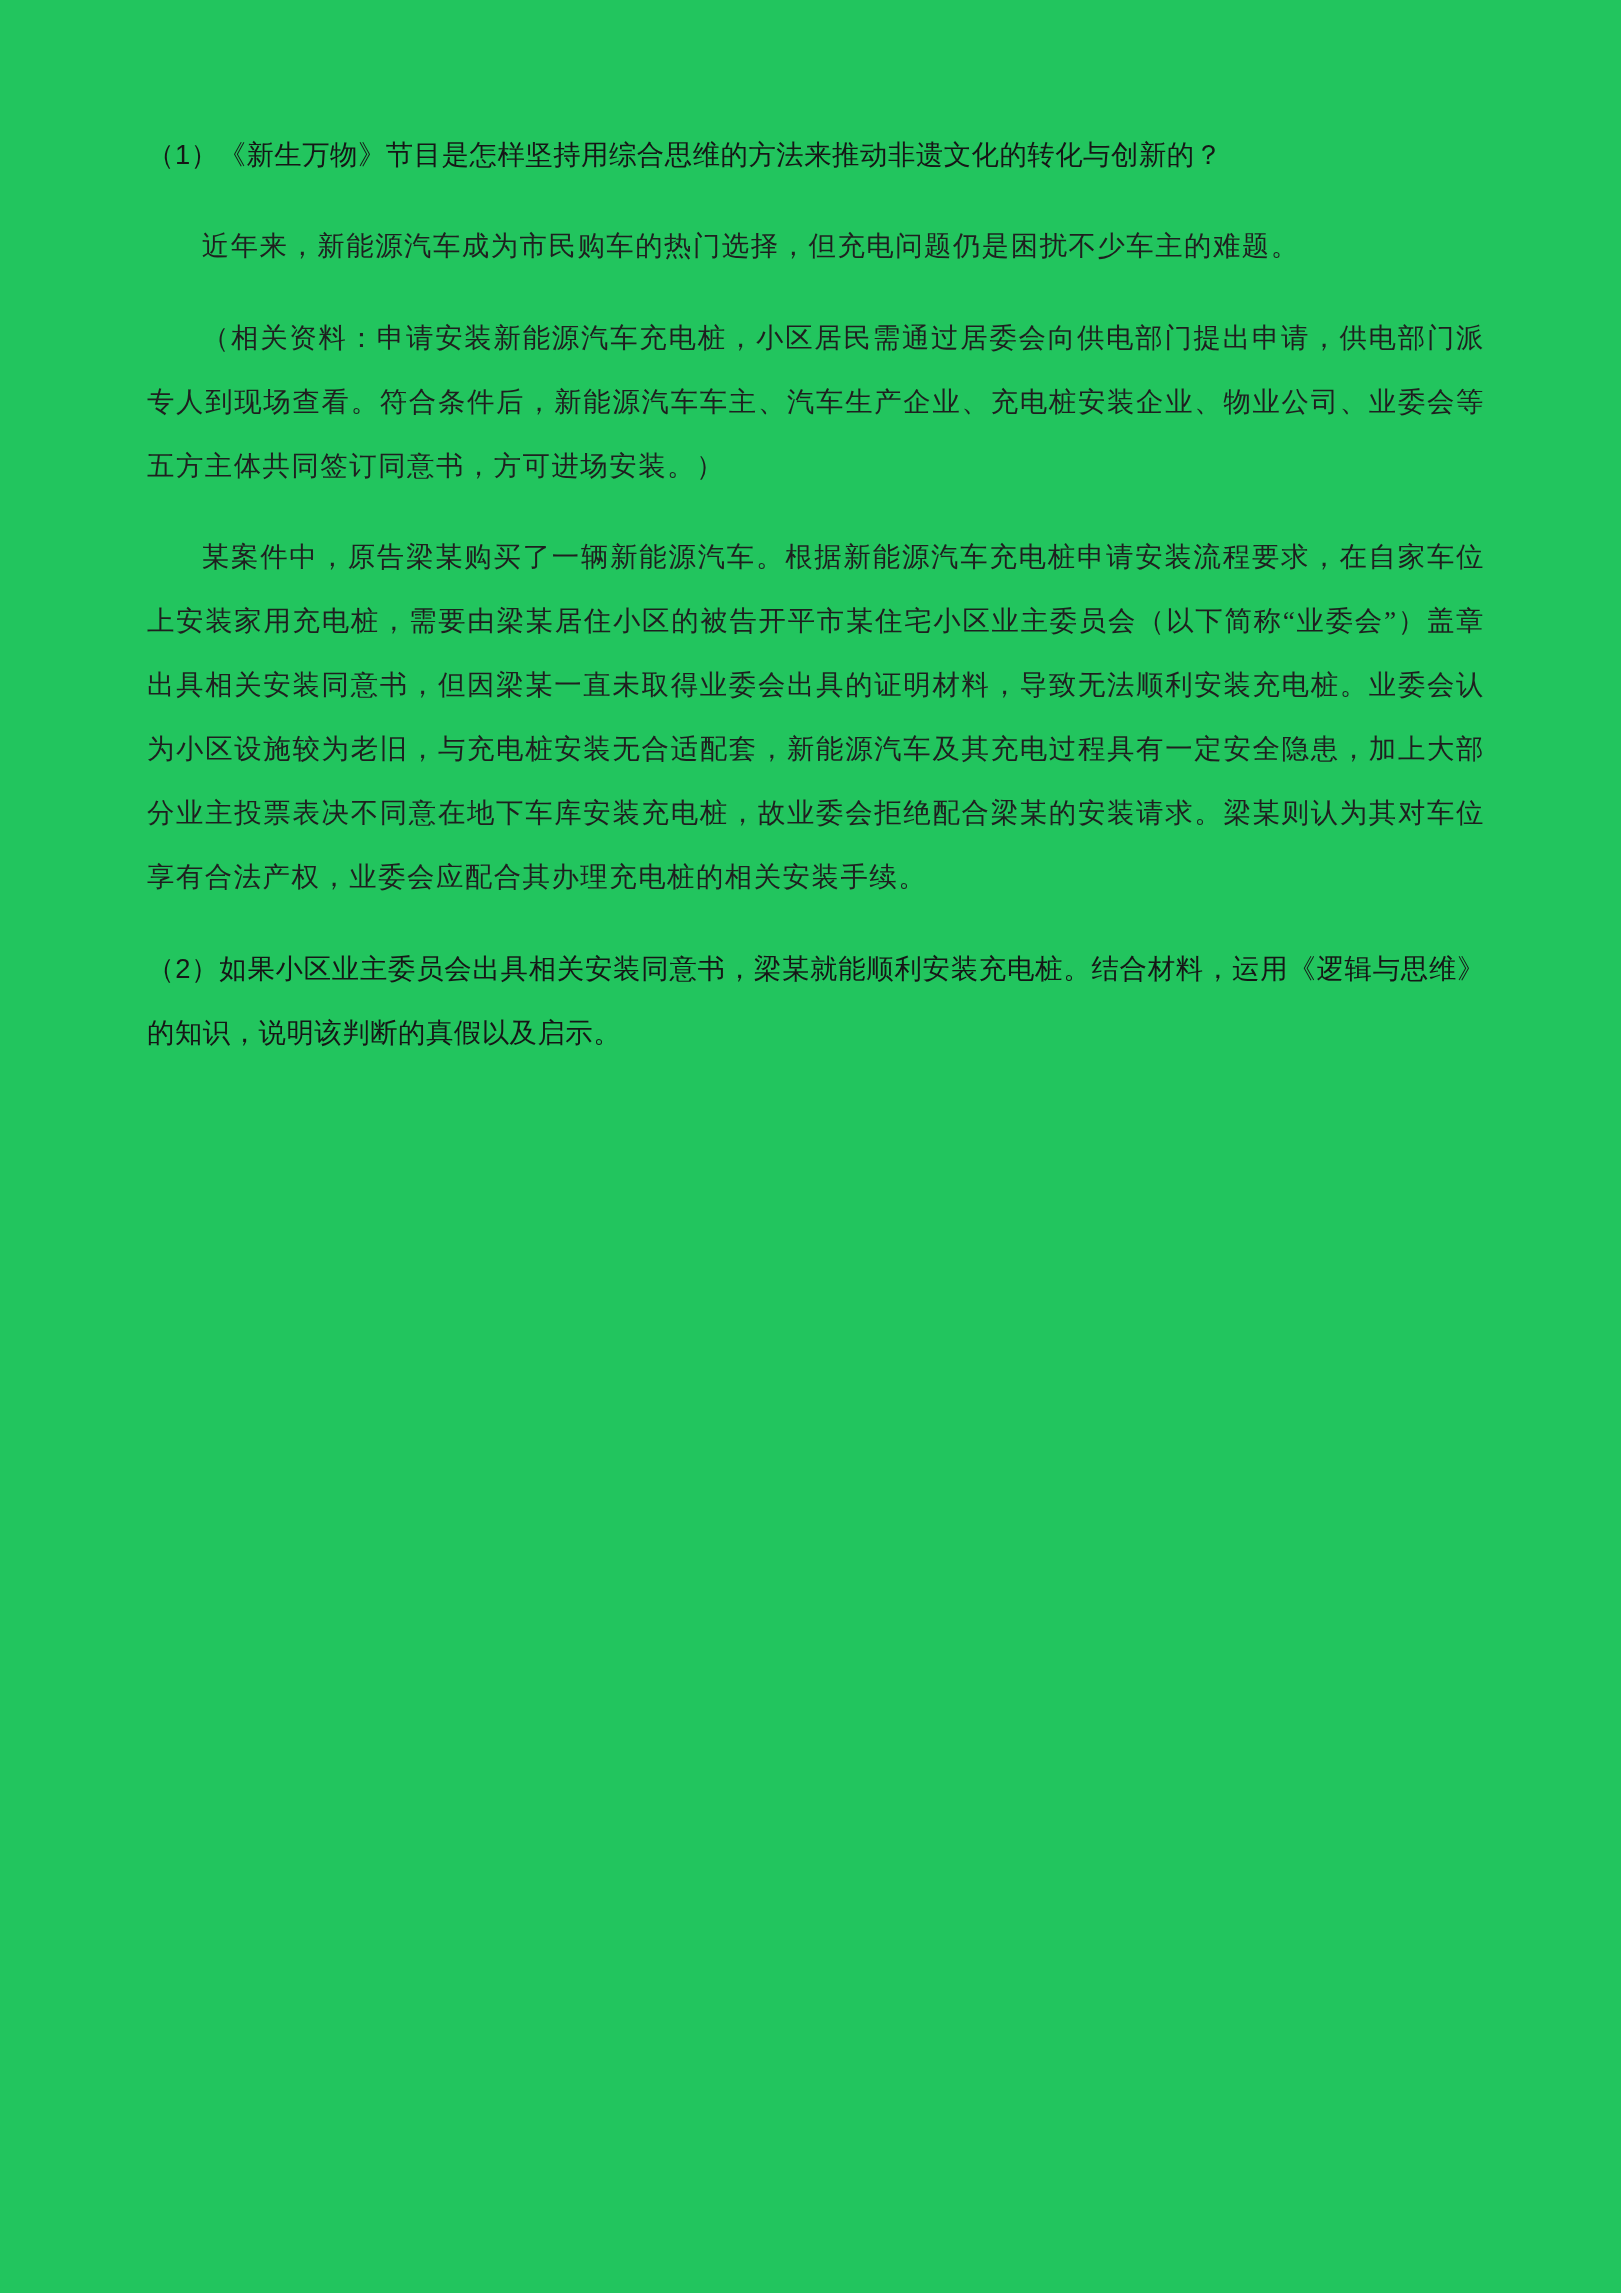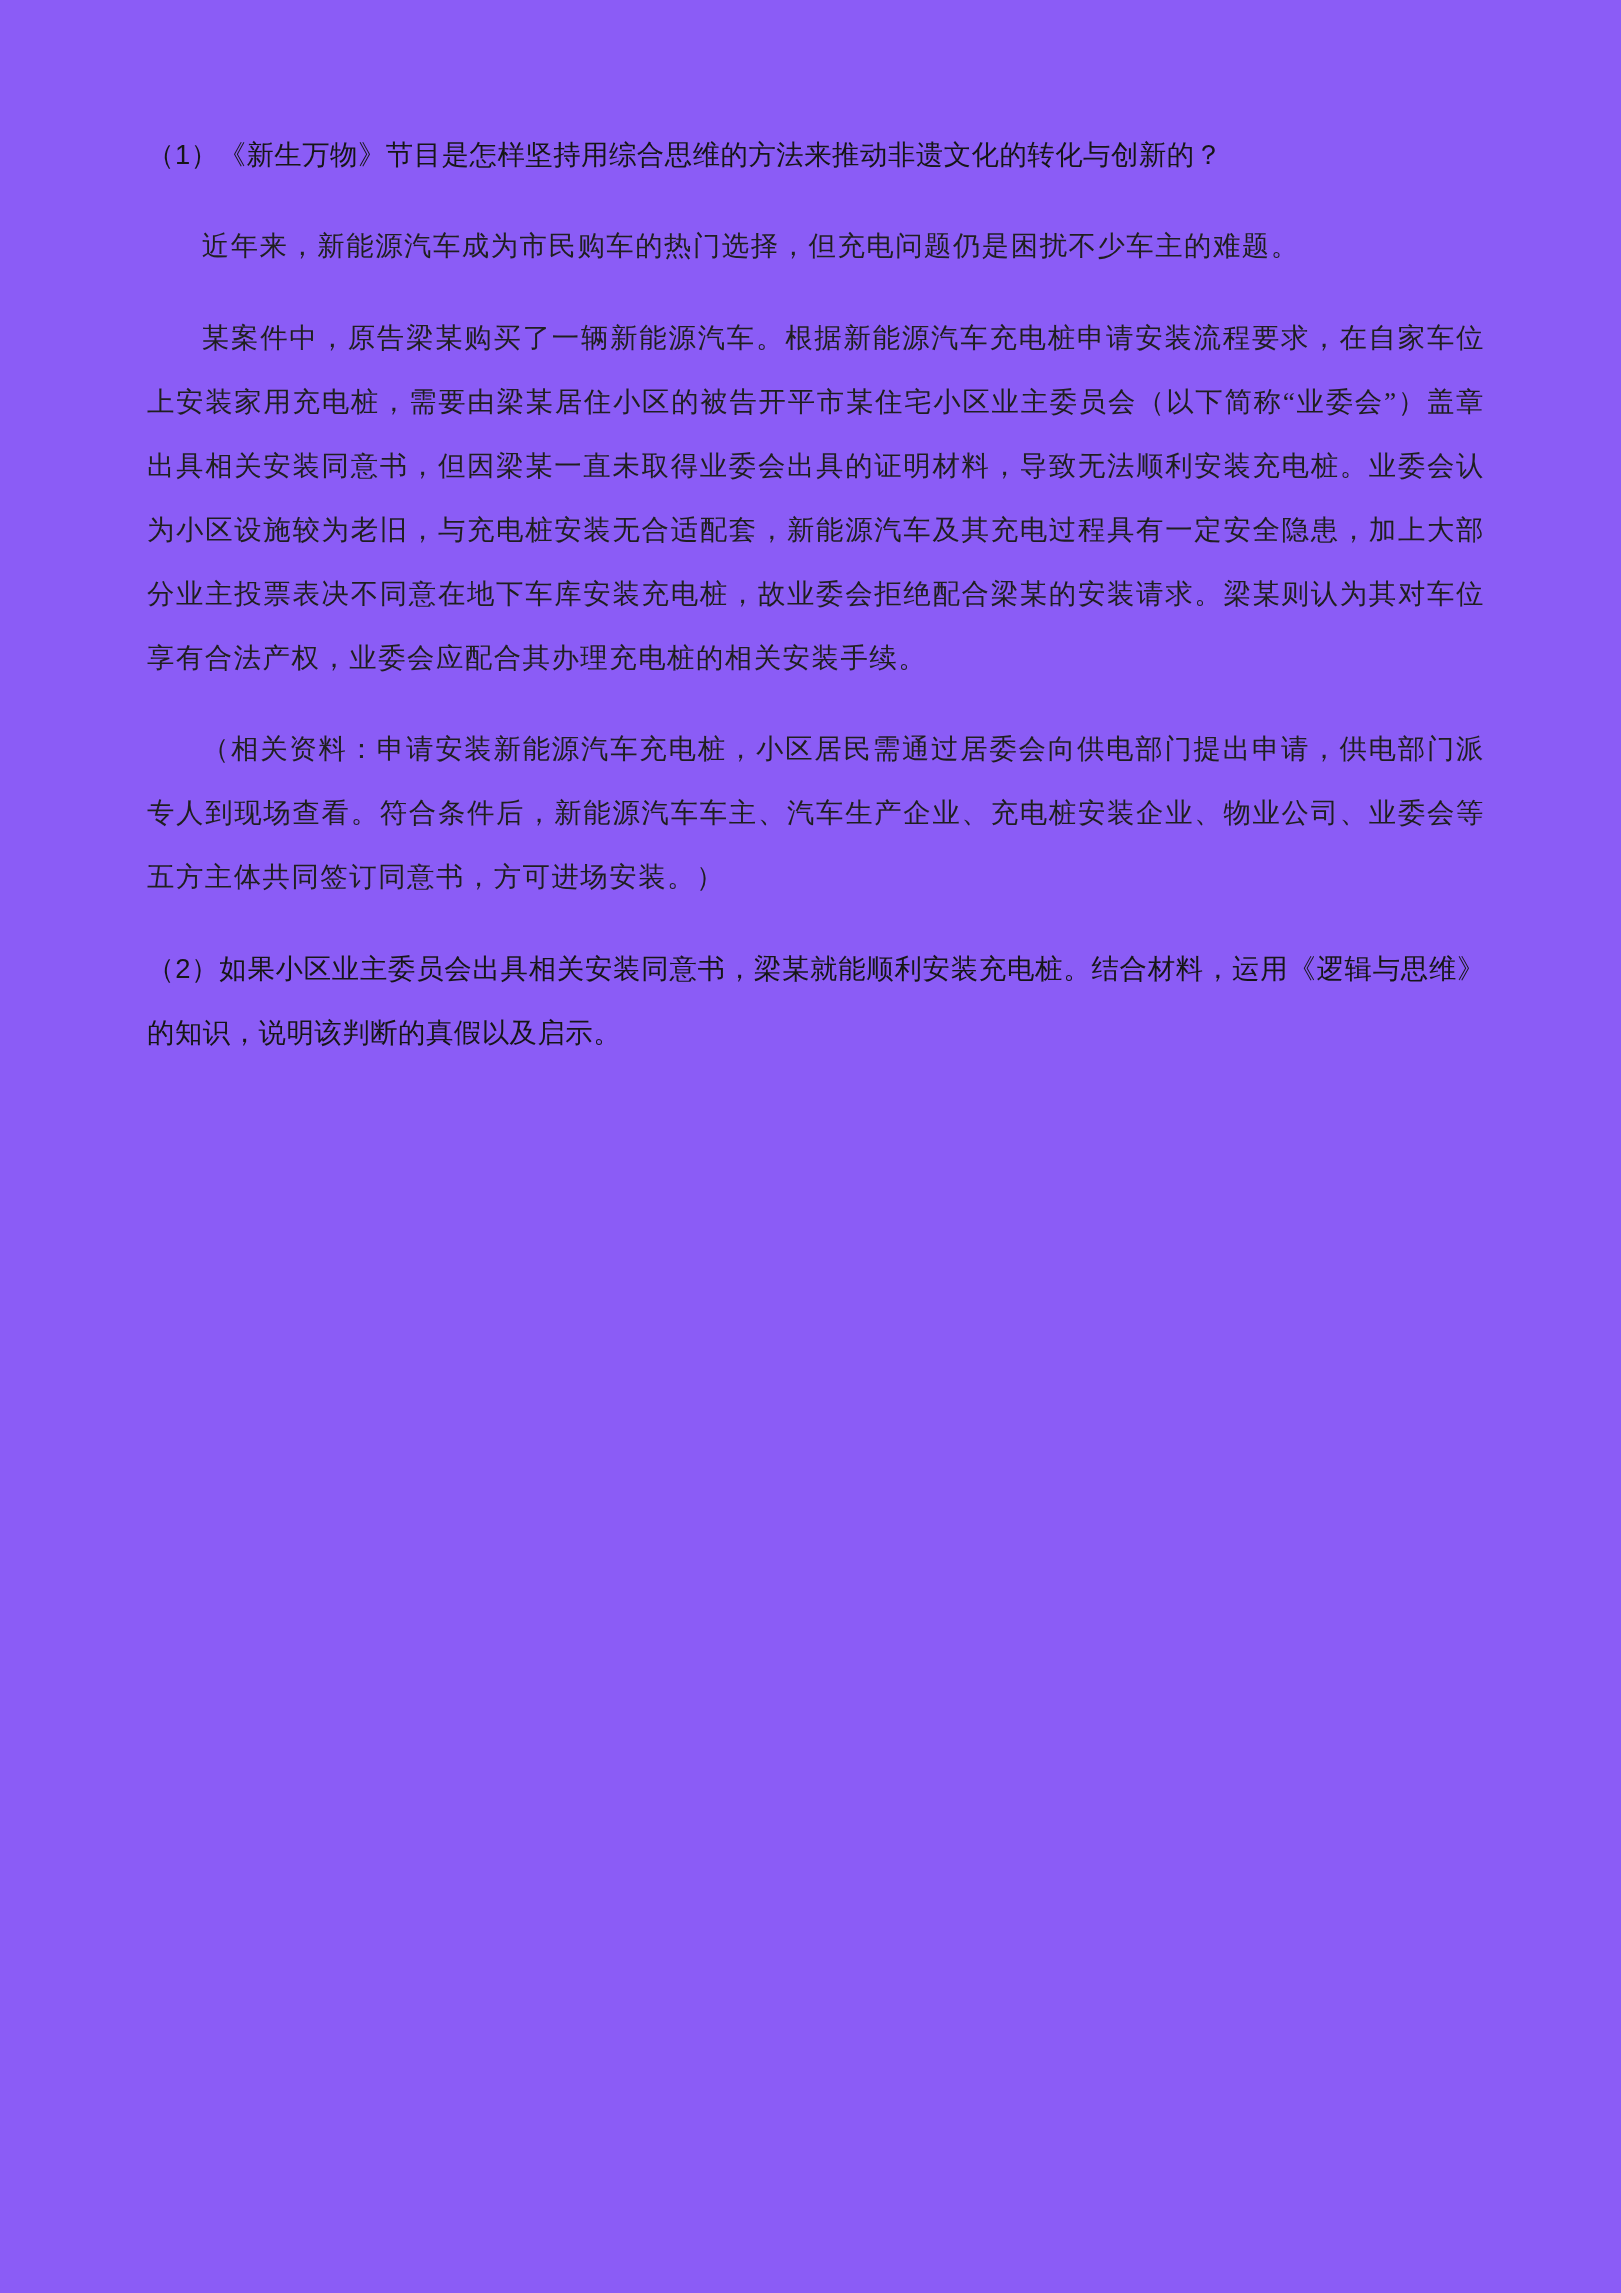--- a/index.html
+++ b/index.html
@@ -5,21 +5,21 @@
   html, body {
     margin: 0;
     padding: 0;
     background: #ffffff;
   }
   .page {
     position: relative;
     width: 1621px;
     height: 2294px;
     box-sizing: border-box;
-    background: #8b5cf6;
+    background: #22c55e;
     color: #1a1a1a;
     padding: 123px 136px 0 147px;
     overflow: hidden;
   }
   .q {
     font-family: "Liberation Sans", sans-serif;
     font-size: 27.4px;
     line-height: 64px;
     letter-spacing: 0.5px;
     text-align: justify;
@@ -40,20 +40,20 @@
 </head>
 <body>
 
 <div class="page">
   <p class="q">（1）《新生万物》节目是怎样坚持用综合思维的方法来推动非遗文化的转化与创新的？</p>
 
 
 
   <p class="material">近年来，新能源汽车成为市民购车的热门选择，但充电问题仍是困扰不少车主的难题。</p>
 
+  <p class="material">（相关资料：申请安装新能源汽车充电桩，小区居民需通过居委会向供电部门提出申请，供电部门派专人到现场查看。符合条件后，新能源汽车车主、汽车生产企业、充电桩安装企业、物业公司、业委会等五方主体共同签订同意书，方可进场安装。）</p>
+
   <p class="material">某案件中，原告梁某购买了一辆新能源汽车。根据新能源汽车充电桩申请安装流程要求，在自家车位上安装家用充电桩，需要由梁某居住小区的被告开平市某住宅小区业主委员会（以下简称“业委会”）盖章出具相关安装同意书，但因梁某一直未取得业委会出具的证明材料，导致无法顺利安装充电桩。业委会认为小区设施较为老旧，与充电桩安装无合适配套，新能源汽车及其充电过程具有一定安全隐患，加上大部分业主投票表决不同意在地下车库安装充电桩，故业委会拒绝配合梁某的安装请求。梁某则认为其对车位享有合法产权，业委会应配合其办理充电桩的相关安装手续。</p>
-
-  <p class="material">（相关资料：申请安装新能源汽车充电桩，小区居民需通过居委会向供电部门提出申请，供电部门派专人到现场查看。符合条件后，新能源汽车车主、汽车生产企业、充电桩安装企业、物业公司、业委会等五方主体共同签订同意书，方可进场安装。）</p>
 
 
   <p class="q">（2）如果小区业主委员会出具相关安装同意书，梁某就能顺利安装充电桩。结合材料，运用《逻辑与思维》的知识，说明该判断的真假以及启示。</p>
 </div>
 
 
 </body></html>

